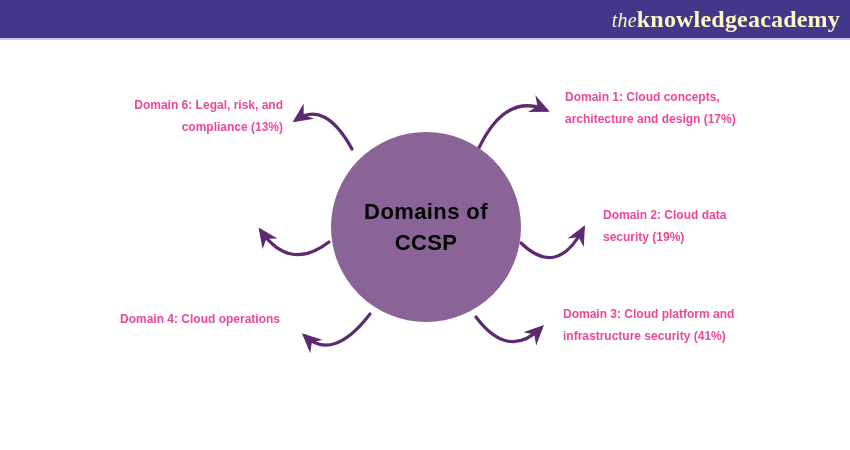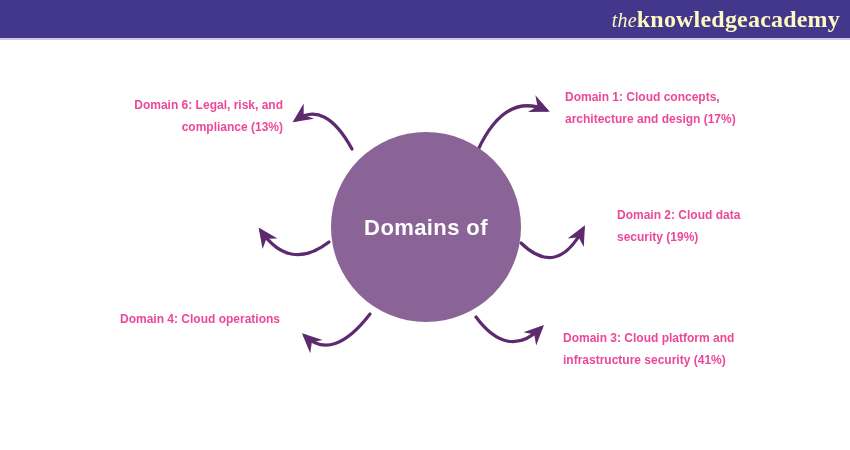--- a/index.html
+++ b/index.html
@@ -65,44 +65,44 @@
     border-radius: 50%;
     background: #8a6397;
     z-index: 2;
     display: flex;
     flex-direction: column;
     align-items: center;
     justify-content: center;
     text-align: center;
   }
   .circle-line {
-    color: #ffffff;
+    color: #000000;
     font-size: 22px;
     font-weight: 700;
     line-height: 31px;
     letter-spacing: 0.4px;
   }
   .label {
     position: absolute;
     z-index: 3;
     color: #ec4899;
     font-size: 12px;
     font-weight: 600;
     line-height: 22px;
     white-space: nowrap;
   }
   .label span { display: block; }
   .label.align-right { text-align: right; }
   .label.align-left  { text-align: left; }
   .pos-d6 { right: 567px; top: 94px; }
   .pos-d1 { left: 565px;  top: 86px; }
   .pos-d5 { right: 604px; top: 204px; }
-  .pos-d2 { left: 603px;  top: 204px; margin-left: 14px; }
+  .pos-d2 { left: 603px;  top: 204px; }
   .pos-d4 { right: 570px; top: 308px; }
-  .pos-d3 { left: 563px;  top: 303px; margin-top: 24px; }
+  .pos-d3 { left: 563px;  top: 303px; }
 </style>
 </head>
 <body>
 
 <div class="page">
 
   <header class="topbar">
     <div class="logo">
       <span class="logo-the">the</span><span class="logo-knowledge">knowledge</span><span class="logo-academy">academy</span>
     </div>
@@ -119,20 +119,21 @@
       <path d="M 352 149 Q 325 100 296 120" marker-end="url(#ah)"></path>
       <path d="M 521 243 Q 557 278 583 229" marker-end="url(#ah)"></path>
       <path d="M 329 242 Q 290 272 261 231" marker-end="url(#ah)"></path>
       <path d="M 476 317 Q 508 360 541 328" marker-end="url(#ah)"></path>
       <path d="M 370 314 Q 333 362 305 336" marker-end="url(#ah)"></path>
     </g>
   </svg>
 
   <div class="circle">
     <div class="circle-line">Domains of</div>
+    <div class="circle-line">CCSP</div>
   </div>
 
   <div class="label align-left pos-d1">
     <span>Domain 1: Cloud concepts,</span>
     <span>architecture and design (17%)</span>
   </div>
 
   <div class="label align-left pos-d2">
     <span>Domain 2: Cloud data</span>
     <span>security (19%)</span>

